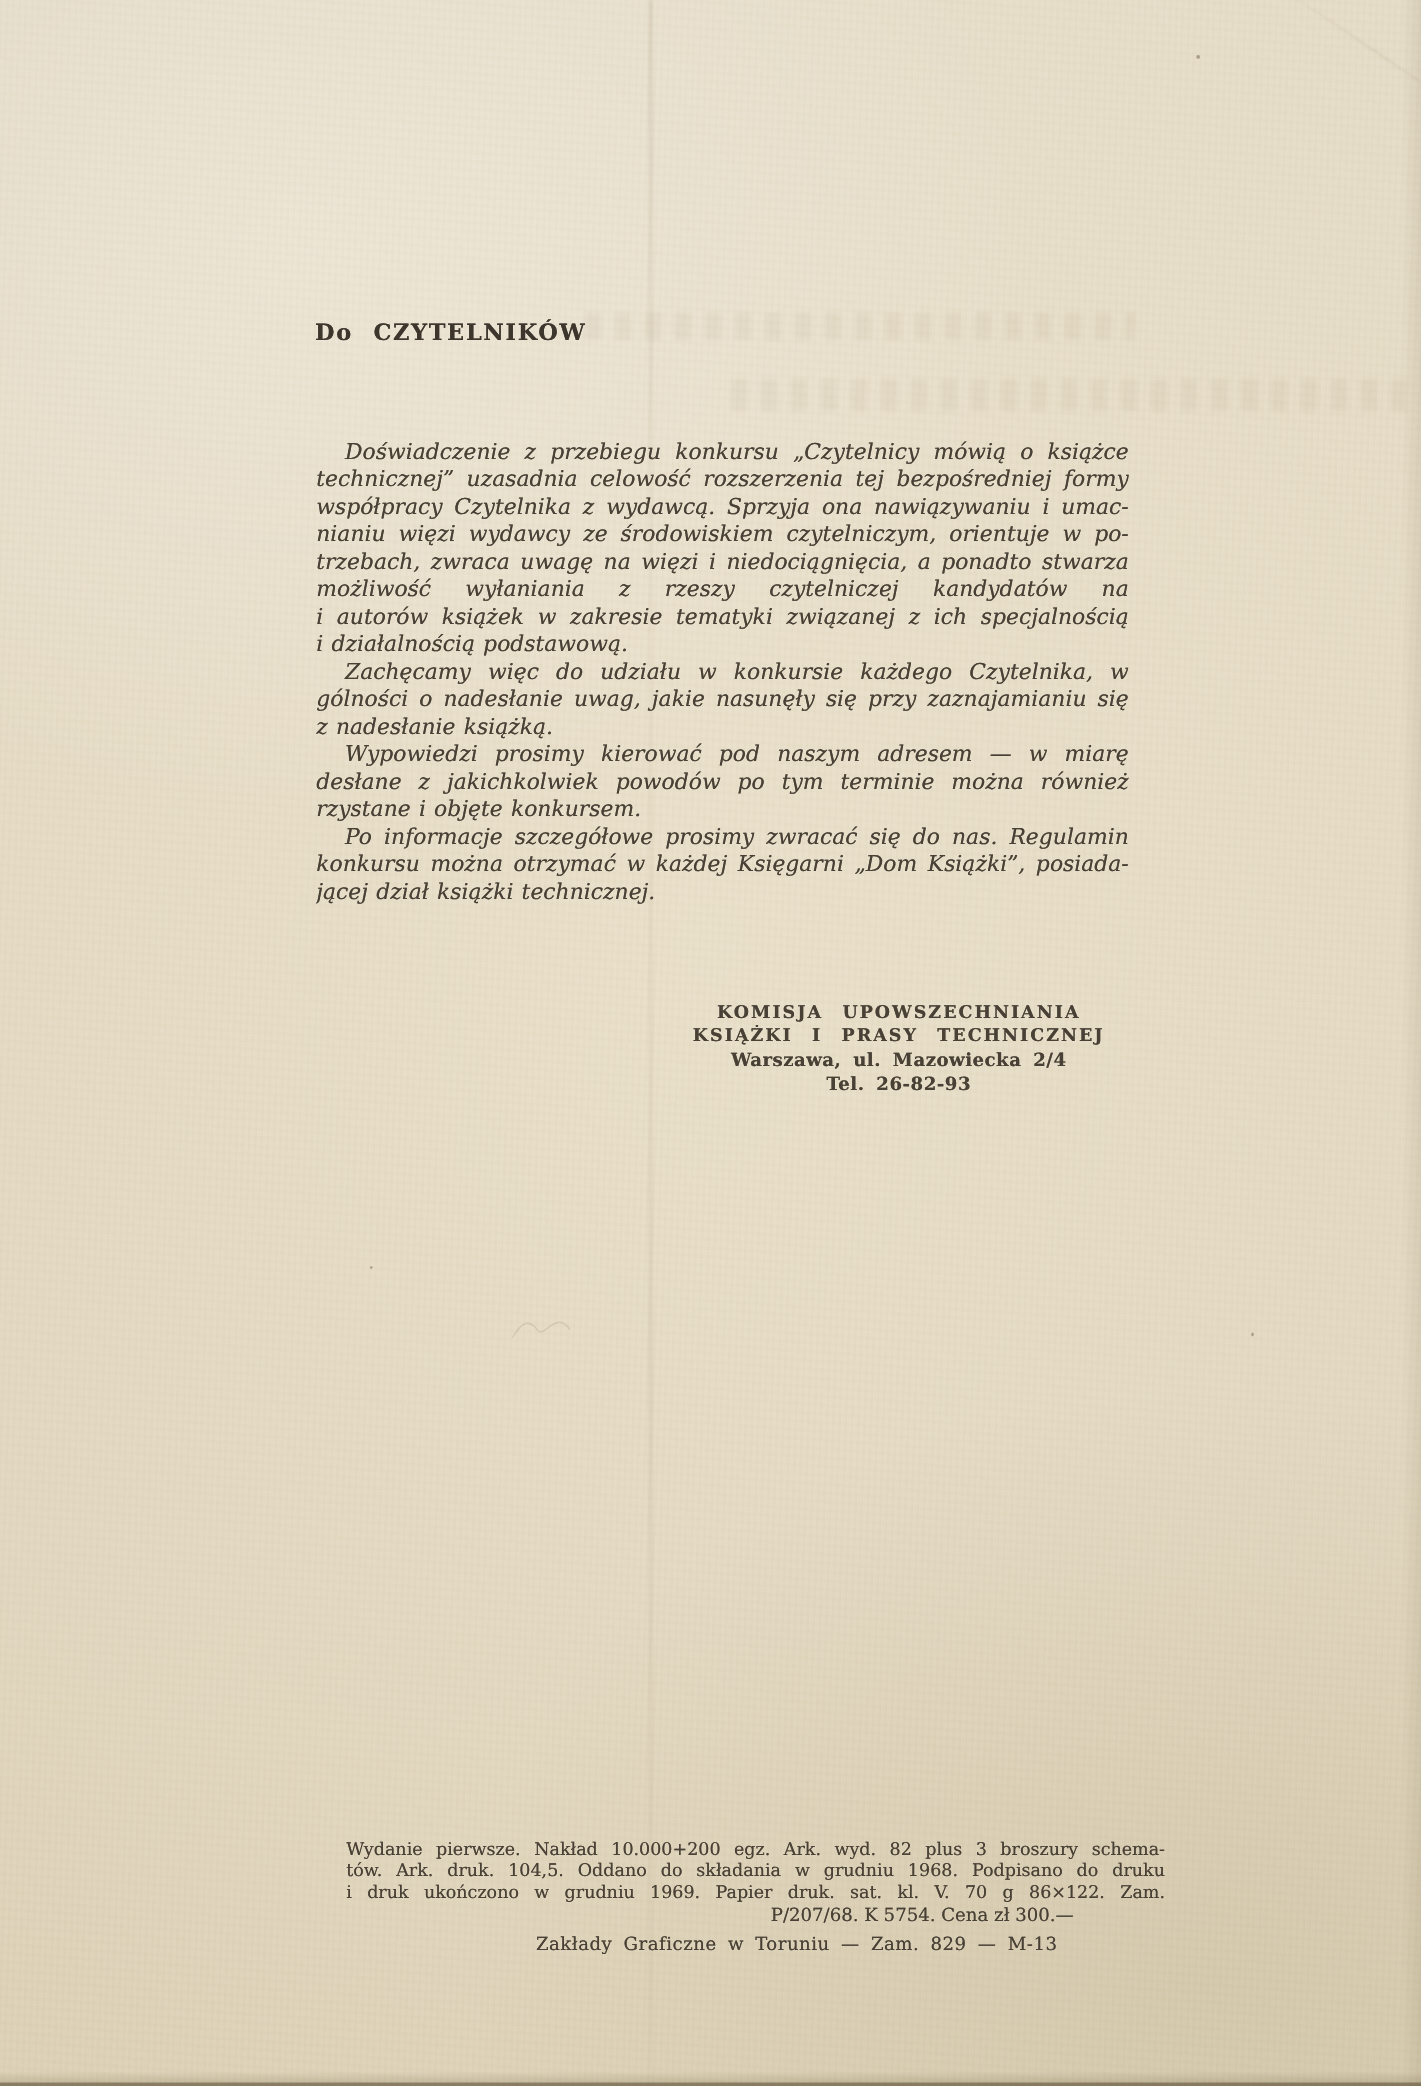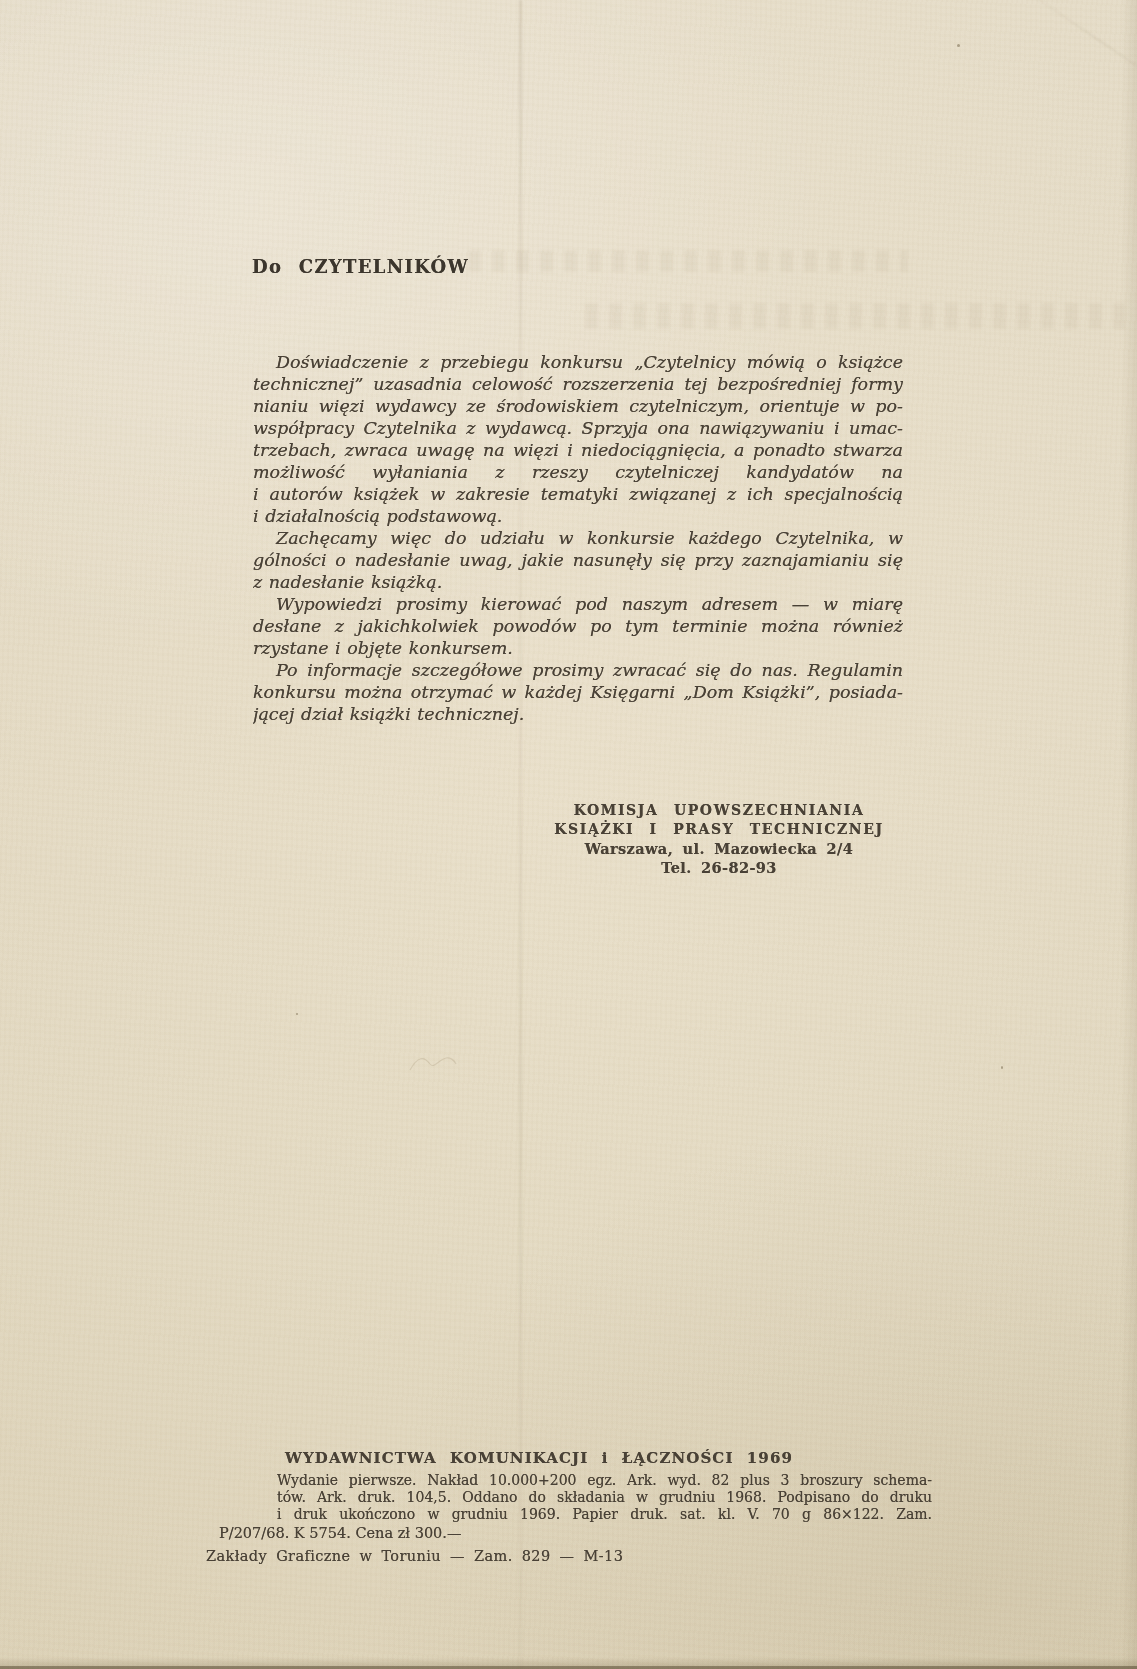--- a/index.html
+++ b/index.html
@@ -83,21 +83,21 @@
   .colophon-title{
     position:absolute;left:219px;top:1449px;width:640px;text-align:center;
     font-size:15px;font-weight:bold;letter-spacing:1.1px;word-spacing:7px;
   }
   .colophon-body{
     position:absolute;left:277px;top:1472px;width:655px;
     font-size:14px;
   }
   .cline{height:17px;line-height:17px;overflow:hidden;text-align:justify;text-align-last:justify;word-spacing:1px;}
   .colophon-center{
-    position:absolute;left:219px;top:1525px;width:640px;text-align:left;
+    position:absolute;left:219px;top:1525px;width:640px;text-align:right;
     font-size:14.5px;
   }
   .ccline{height:17px;line-height:17px;overflow:hidden;}
   .ccline.second{margin-top:6px;transform:translateX(-13px);word-spacing:4px;letter-spacing:0.4px;}
 </style>
 </head>
 <body>
 
 <div class="page">
   <div class="grain"></div>
@@ -111,22 +111,22 @@
   <div class="speck" style="left:1001px;top:1066px;width:2px;height:3px;"></div>
   <svg class="squiggle" width="50" height="26" viewBox="0 0 50 26">
     <path d="M2,18 C10,4 16,4 22,12 C26,17 30,8 38,6 C42,5 46,8 48,12" fill="none" stroke="rgba(130,108,75,0.35)" stroke-width="1.2"></path>
   </svg>
 
   <h1 class="heading">Do CZYTELNIKÓW</h1>
 
   <div class="body-block ink" id="body-block">
       <div class="tline fill indent">Doświadczenie z przebiegu konkursu „Czytelnicy mówią o książce</div>
       <div class="tline fill">technicznej” uzasadnia celowość rozszerzenia tej bezpośredniej formy</div>
+      <div class="tline fill">współpracy Czytelnika z wydawcą. Sprzyja ona nawiązywaniu i umac-</div>
       <div class="tline fill">nianiu więzi wydawcy ze środowiskiem czytelniczym, orientuje w po-</div>
-      <div class="tline fill">współpracy Czytelnika z wydawcą. Sprzyja ona nawiązywaniu i umac-</div>
       <div class="tline fill">trzebach, zwraca uwagę na więzi i niedociągnięcia, a ponadto stwarza</div>
       <div class="tline fill">możliwość wyłaniania z rzeszy czytelniczej kandydatów na opiniodawców</div>
       <div class="tline fill">i autorów książek w zakresie tematyki związanej z ich specjalnością</div>
       <div class="tline">i działalnością podstawową.</div>
       <div class="tline fill indent">Zachęcamy więc do udziału w konkursie każdego Czytelnika, w szcze-</div>
       <div class="tline fill">gólności o nadesłanie uwag, jakie nasunęły się przy zaznajamianiu się</div>
       <div class="tline">z nadesłanie książką.</div>
       <div class="tline fill indent">Wypowiedzi prosimy kierować pod naszym adresem — w miarę możli-</div>
       <div class="tline fill">desłane z jakichkolwiek powodów po tym terminie można również wyko-</div>
       <div class="tline">rzystane i objęte konkursem.</div>
@@ -135,21 +135,20 @@
       <div class="tline">jącej dział książki technicznej.</div>
     </div>
 
   <div class="signature ink" id="signature">
       <div class="sig-line caps">KOMISJA UPOWSZECHNIANIA</div>
       <div class="sig-line caps">KSIĄŻKI I PRASY TECHNICZNEJ</div>
       <div class="sig-line">Warszawa, ul. Mazowiecka 2/4</div>
       <div class="sig-line">Tel. 26-82-93</div>
     </div>
 
-  <div class="colophon-title ink">WYDAWNICTWA KOMUNIKACJI i ŁĄCZNOŚCI 1969</div>
   <div class="colophon-body ink" id="colophon-body">
       <div class="cline">Wydanie pierwsze. Nakład 10.000+200 egz. Ark. wyd. 82 plus 3 broszury schema-</div>
       <div class="cline">tów. Ark. druk. 104,5. Oddano do składania w grudniu 1968. Podpisano do druku</div>
       <div class="cline">i druk ukończono w grudniu 1969. Papier druk. sat. kl. V. 70 g 86×122. Zam.</div>
     </div>
   <div class="colophon-center ink" id="colophon-center">
       <div class="ccline">P/207/68. K 5754. Cena zł 300.—</div>
       <div class="ccline second">Zakłady Graficzne w Toruniu — Zam. 829 — M-13</div>
     </div>
 

